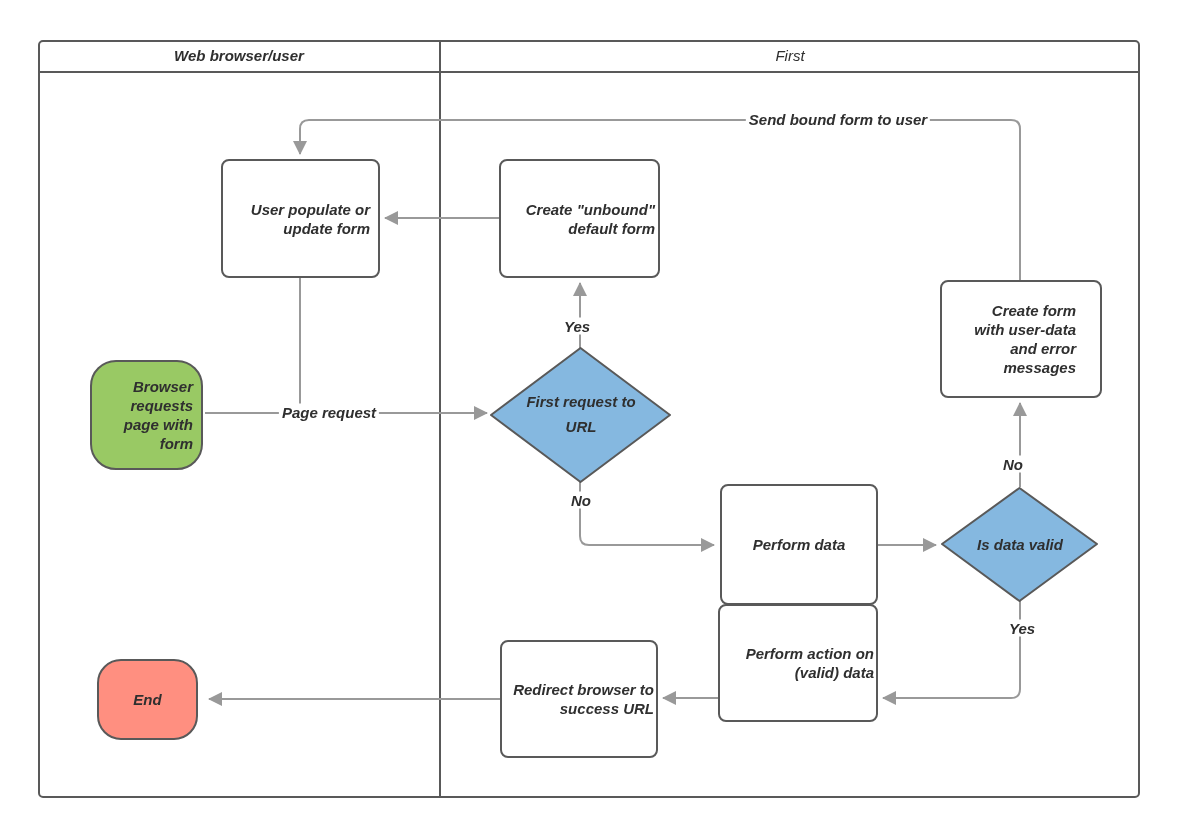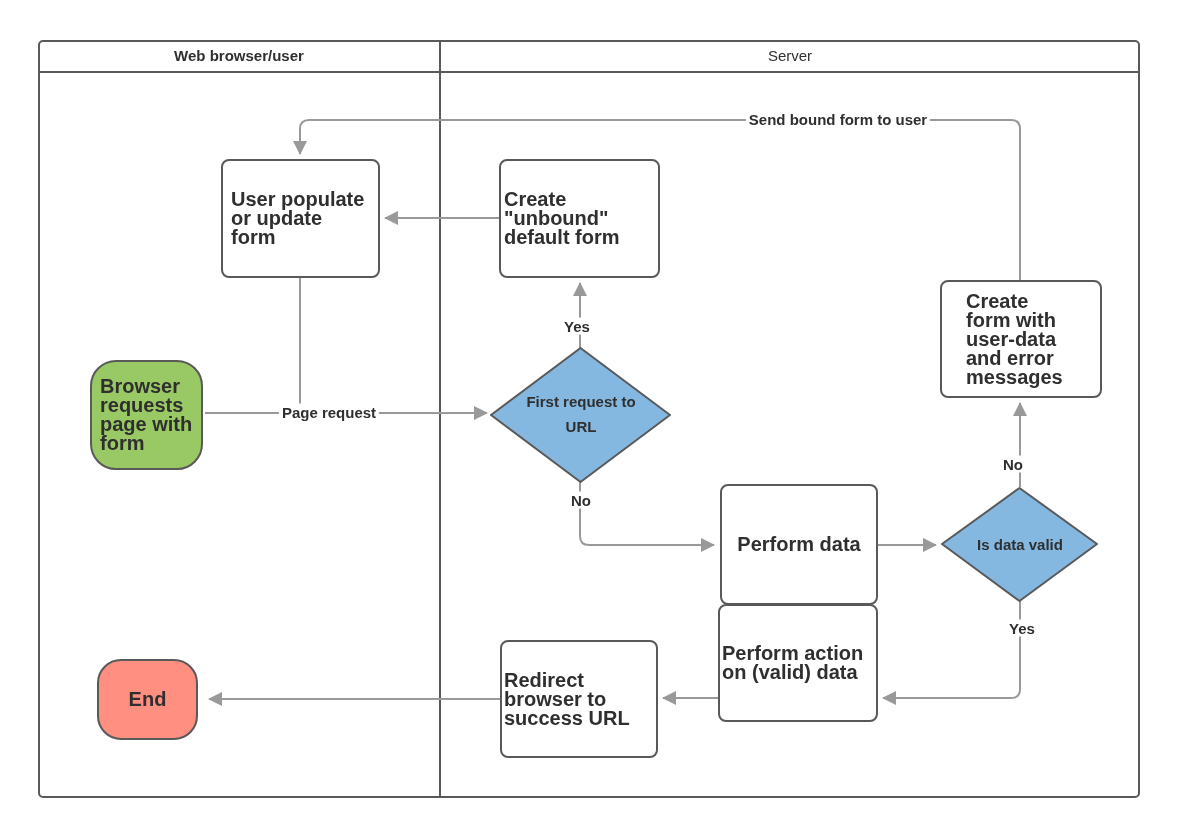--- a/index.html
+++ b/index.html
@@ -7,21 +7,21 @@
     --node-blue:#85B8E0;
     --node-salmon:#FF8F80;
     --line:#999999;
     --border:#595959;
     --text:#2F2F2F;
     --canvas:#FFFFFF;
   }
   html,body{margin:0;padding:0;background:var(--canvas);}
   .canvas{
     position:relative;width:1180px;height:840px;background:var(--canvas);
-    font-family:"Liberation Sans",sans-serif;color:var(--text);overflow:hidden;
+    font-family:"Liberation Sans",sans-serif;color:var(--text);overflow:hidden;font-style:italic;
   }
   
   .frame{
     position:absolute;left:38px;top:40px;width:1102px;height:758px;
     border:2px solid var(--border);border-radius:5px;box-sizing:border-box;background:transparent;
   }
   .lane-header-sep{
     position:absolute;left:38px;top:71px;width:1102px;height:0;
     border-top:2px solid var(--border);
   }
@@ -38,21 +38,21 @@
 
   
   svg.edges{position:absolute;left:0;top:0;width:1180px;height:840px;pointer-events:none;}
   .edge{fill:none;stroke:var(--line);stroke-width:2;}
   .arrowhead{fill:var(--line);}
   .diamond{fill:var(--node-blue);stroke:var(--border);stroke-width:2;stroke-linejoin:round;}
 
   
   .node{
     position:absolute;display:flex;align-items:center;justify-content:center;
-    text-align:left;font-weight:bold;font-size:20px;line-height:19px;
+    text-align:right;font-weight:bold;font-size:15px;line-height:19px;
     background:#fff;border:2px solid var(--border);border-radius:8px;box-sizing:border-box;
   }
   #n-browser-requests{left:90px;top:360px;width:113px;height:110px;border-radius:26px;background:var(--node-green);padding:16px 8px;}
   #n-user-populate{left:221px;top:159px;width:159px;height:119px;padding:0 8px;}
   #n-create-unbound{left:499px;top:159px;width:161px;height:119px;padding:0 3px;}
   #n-validate{left:720px;top:484px;width:158px;height:121px;}
   #n-create-form{left:940px;top:280px;width:162px;height:118px;padding:0 24px;}
   #n-perform{left:718px;top:604px;width:160px;height:118px;padding:0 2px;}
   #n-redirect{left:500px;top:640px;width:158px;height:118px;padding:8px 2px;}
   #n-end{left:97px;top:659px;width:101px;height:81px;border-radius:24px;background:var(--node-salmon);}
@@ -79,21 +79,21 @@
 </style>
 </head>
 <body>
 
 <div class="canvas">
 
   <div class="frame"></div>
   <div class="lane-header-sep"></div>
   <div class="lane-divider"></div>
   <div class="lane-header lane-browser">Web browser/user</div>
-  <div class="lane-header lane-server">Server</div>
+  <div class="lane-header lane-server">First</div>
 
   <svg class="edges" viewBox="0 0 1180 840">
     <defs>
       <marker id="arrow" markerUnits="userSpaceOnUse" markerWidth="15" markerHeight="15" refX="13" refY="7" orient="auto">
         <path class="arrowhead" d="M0,0 L14,7 L0,14 Z"></path>
       </marker>
     </defs>
 
     <path class="edge" d="M205,413 H487" marker-end="url(#arrow)"></path>
 

